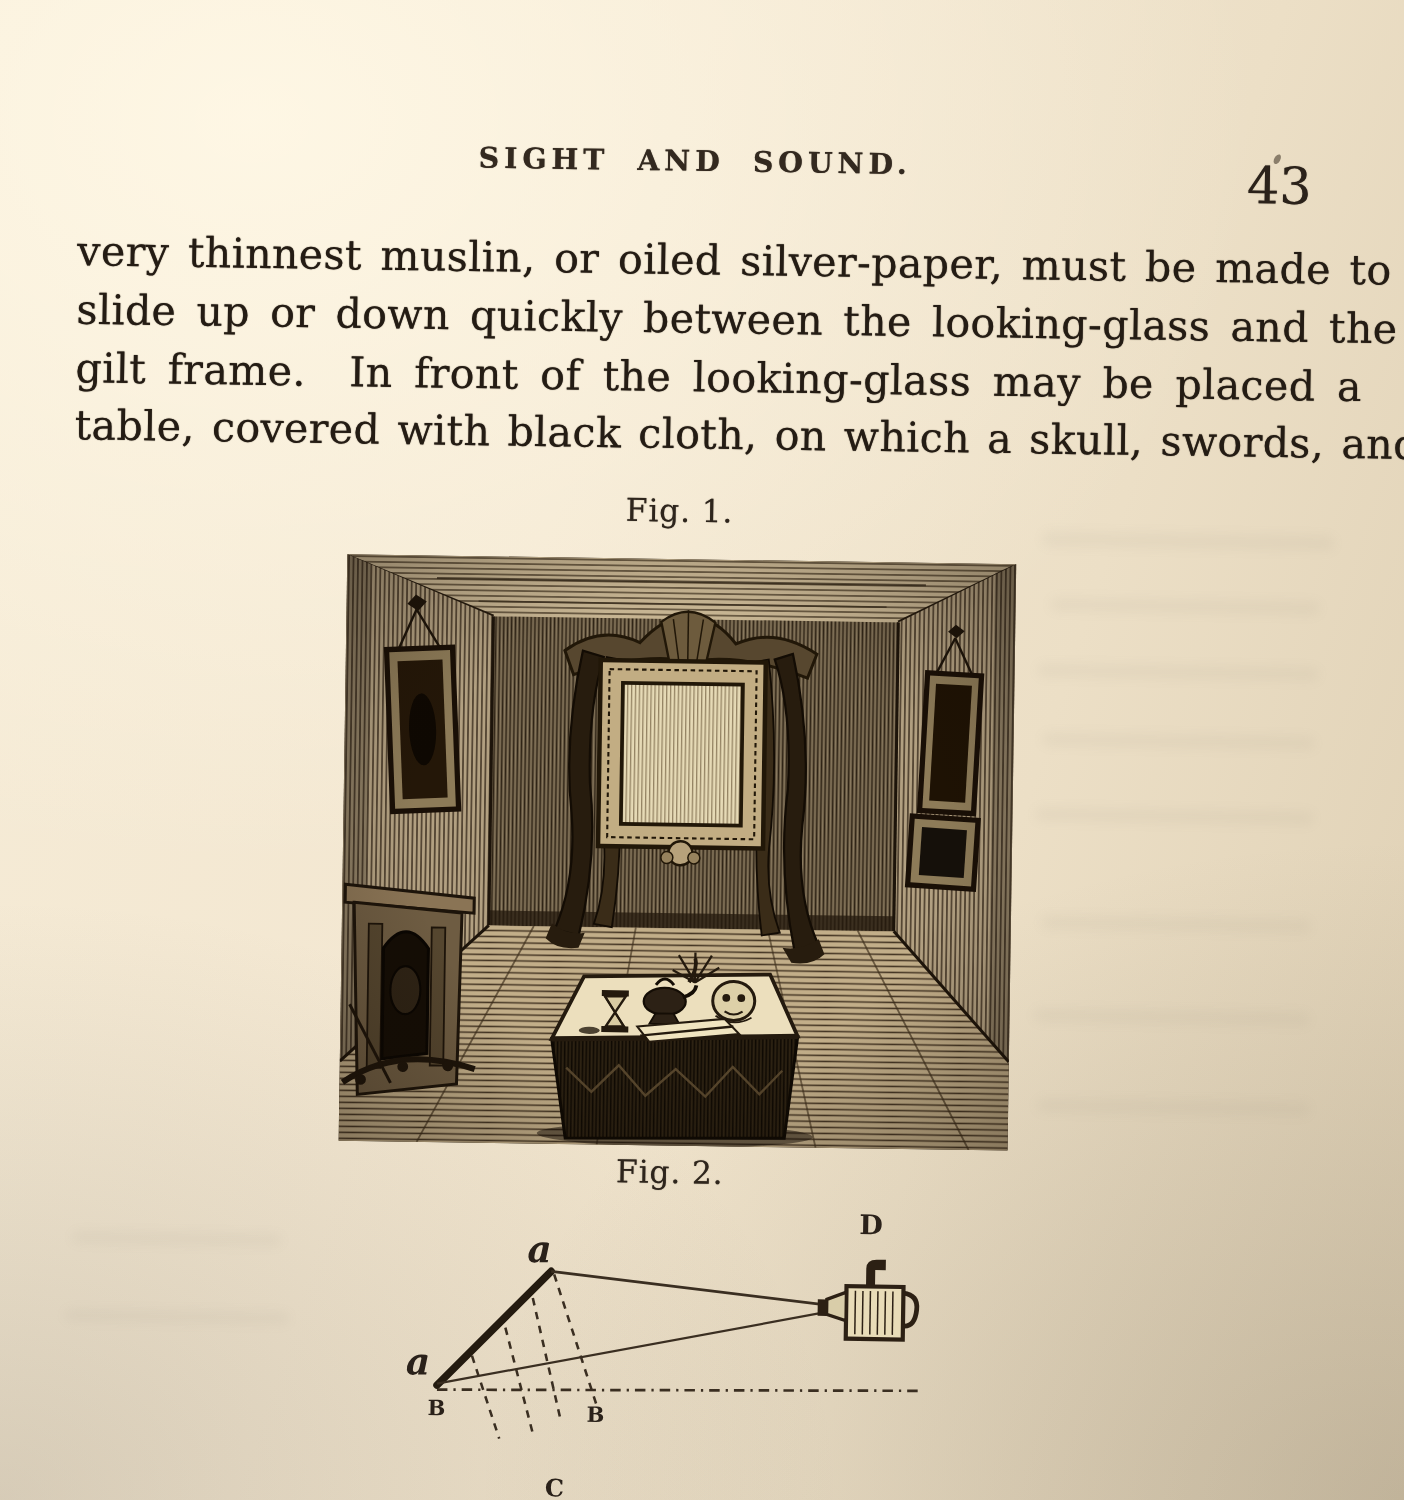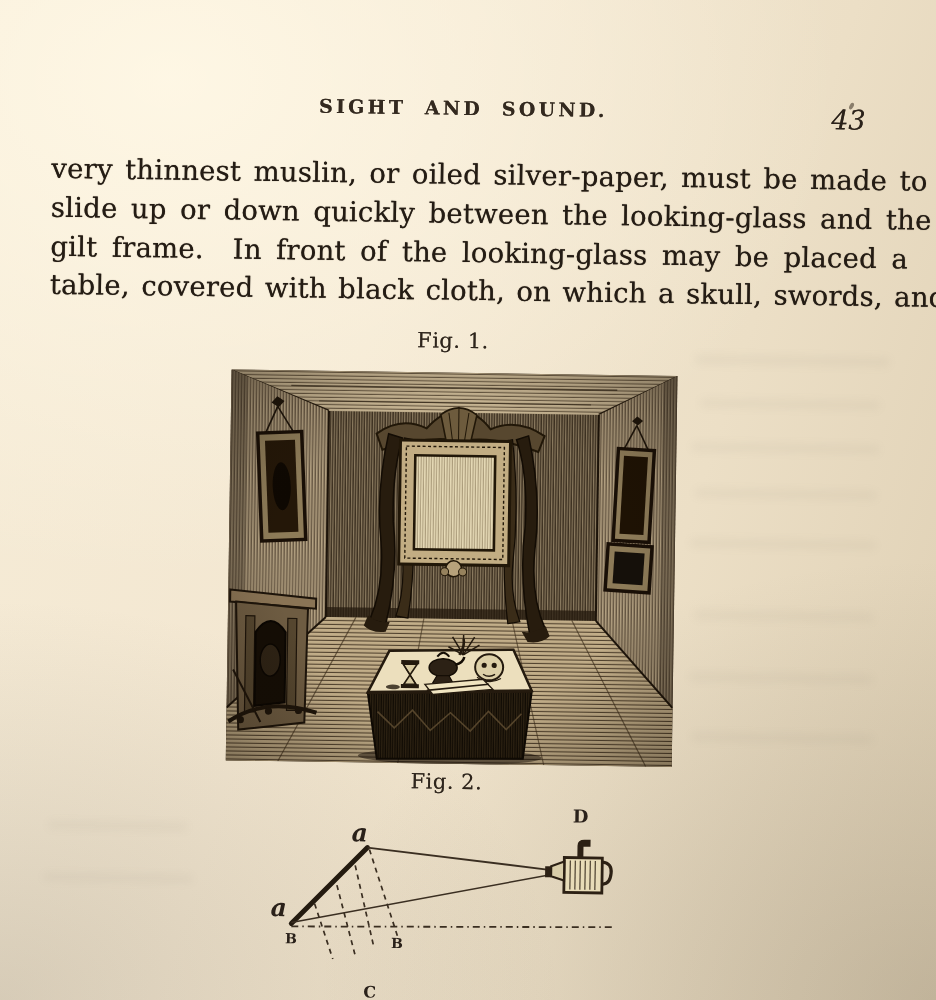--- a/index.html
+++ b/index.html
@@ -18,23 +18,22 @@
     color:#2b221a;
   }
   .abs{position:absolute;}
   .running-title{
     left:0;top:90px;width:930px;text-align:center;
     font-size:19px;font-weight:700;letter-spacing:3.2px;word-spacing:9px;
     color:#33291f;text-shadow:0 0 .6px rgba(51,41,31,.75);
     white-space:pre;
   }
   .page-number{
-    left:833px;top:92px;font-size:27px;color:#2b221a;
+    left:833px;top:92px;font-size:34px;color:#2b221a;
     text-shadow:0 0 .6px rgba(43,34,26,.7);
-    font-style:italic;
   }
   .bodyline{
     left:54px;white-space:pre;font-size:27.5px;color:#241c14;
     text-shadow:0 0 .7px rgba(40,30,20,.85);
     letter-spacing:.2px;word-spacing:3.5px;
   }
   .bl1{top:151px;}
   .bl2{top:190px;word-spacing:4.5px;}
   .bl3{top:229px;word-spacing:5.5px;}
   .bl4{top:267px;word-spacing:2.5px;}

